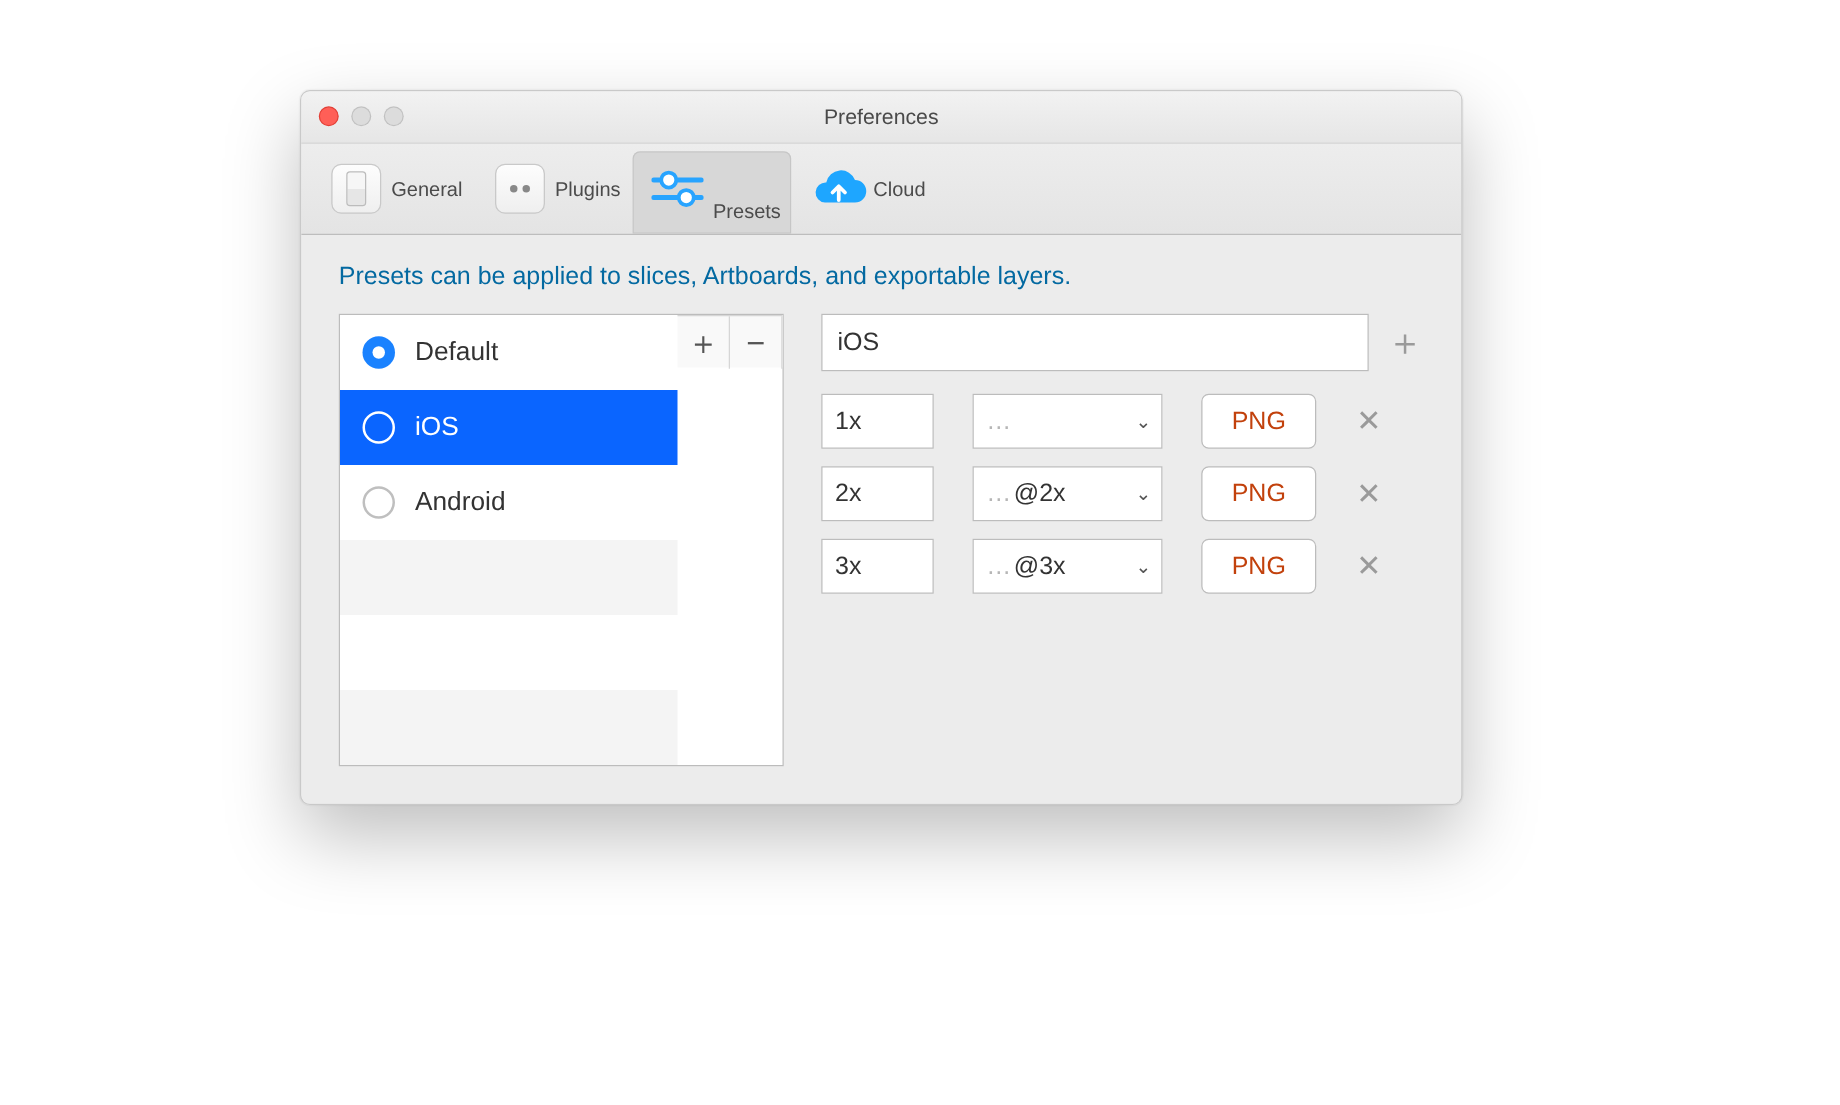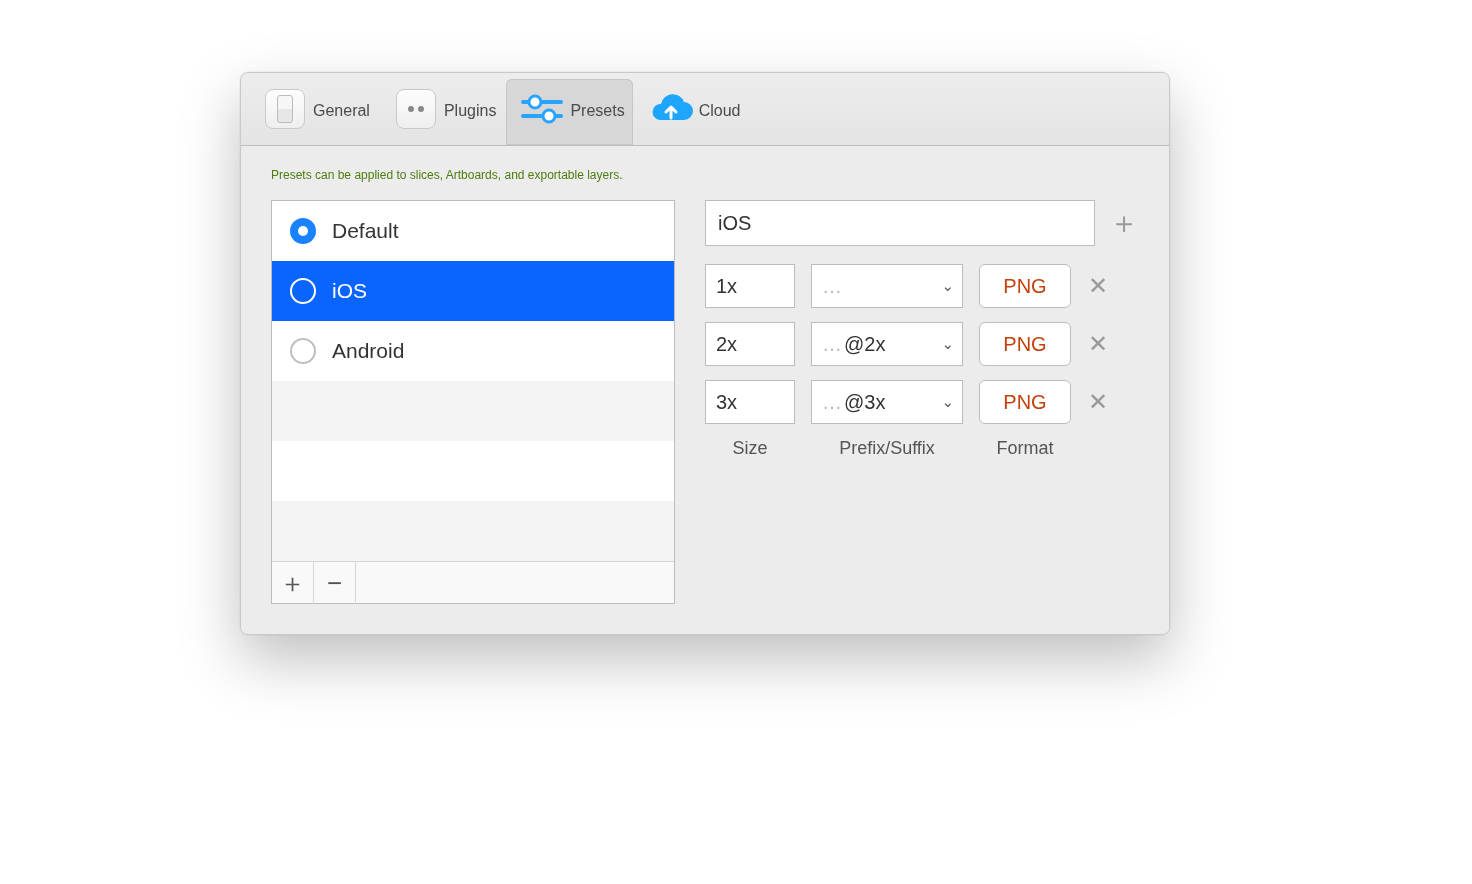--- a/index.html
+++ b/index.html
@@ -55,40 +55,41 @@
   .tab {
     display:flex; flex-direction:row; align-items:center;
     padding: 6px 8px 8px 8px;
     border-radius:6px 6px 0 0;
     cursor:pointer;
     min-width: 74px;
   }
   .tab.selected {
     background: #d7d7d7;
     box-shadow: inset 0 0 0 1px #c6c6c6;
+    align-items: flex-end;
   }
   .tab .iconbox {
     width:56px; height:48px;
     display:flex; align-items:center; justify-content:center;
     margin-bottom:4px;
   }
   .tab .label { font-size:16px; color:#4b4b4b; }
   .content {
     background:#ececec;
     padding: 22px 30px 30px 30px;
   }
   .desc {
-    font-size:12px; color:#4d7c0f; margin-bottom:18px;
+    font-size:20px; color:#0369a1; margin-bottom:18px;
   }
   .columns { display:flex; gap:30px; }
   .leftlist {
-    width: 404px;
+    width: 356px;
     background:#fff;
     border:1px solid #bcbcbc;
-    display:flex; flex-direction:column;
+    display:flex; flex-direction:row;
     position:relative;
   }
   .listbody { flex:1; }
   .row {
     height:60px; display:flex; align-items:center;
     padding:0 18px;
     font-size:21px; color:#333;
     gap:16px;
   }
   .row.even { background:#fff; }
@@ -122,21 +123,21 @@
   .namebar { display:flex; align-items:center; gap:14px; margin-bottom:18px;}
   .nameinput {
     flex:1; height:46px;
     border:1px solid #bcbcbc; background:#fff;
     font-size:20px; padding:0 12px; color:#333;
   }
   .plusico {
     font-size:30px; color:#9a9a9a; cursor:pointer; font-weight:300;
   }
   .exportrow {
-    display:flex; align-items:center; gap:16px; margin-bottom:14px;
+    display:flex; align-items:center; gap:31px; margin-bottom:14px;
   }
   .sizebox {
     width:90px; height:44px; border:1px solid #bcbcbc; background:#fff;
     font-size:20px; padding:0 10px; color:#333;
   }
   .suffixbox {
     width:152px; height:44px; border:1px solid #bcbcbc; background:#fff;
     font-size:20px; padding:0 10px 0 10px; color:#333;
     position:relative; display:flex; align-items:center; cursor:pointer;
   }
@@ -193,20 +194,28 @@
   }
   .ico-plugins .d{width:6px;height:6px;background:#888;border-radius:50%}
   .ico-presets{width:42px;height:32px;}
   .ico-cloud{width:46px;height:34px;}
 </style>
 </head>
 <body>
 
 <div class="window">
 
+  <div class="titlebar">
+    <div class="traffic">
+      <div class="tl red"></div>
+      <div class="tl gray"></div>
+      <div class="tl gray"></div>
+    </div>
+    <div class="title">Preferences</div>
+  </div>
 
   <div class="toolbar">
     <div class="tab">
       <div class="iconbox">
           <div class="ico-general"></div>
         </div>
       <div class="label">General</div>
     </div>
     <div class="tab">
       <div class="iconbox">
@@ -305,22 +314,16 @@
             <span class="dots">…</span>
             <span>@3x</span>
             <span class="caret">⌄</span>
           </div>
           <div class="formatbox">
             <span>PNG</span>
           </div>
           <div class="closex">✕</div>
         </div>
 
-        <div class="collabels">
-          <div class="csz">Size</div>
-          <div class="cps">Prefix/Suffix</div>
-          <div class="cfm">Format</div>
-          <div style="width:22px"></div>
-        </div>
       </div>
     </div>
   </div>
 </div>
 
 </body></html>

